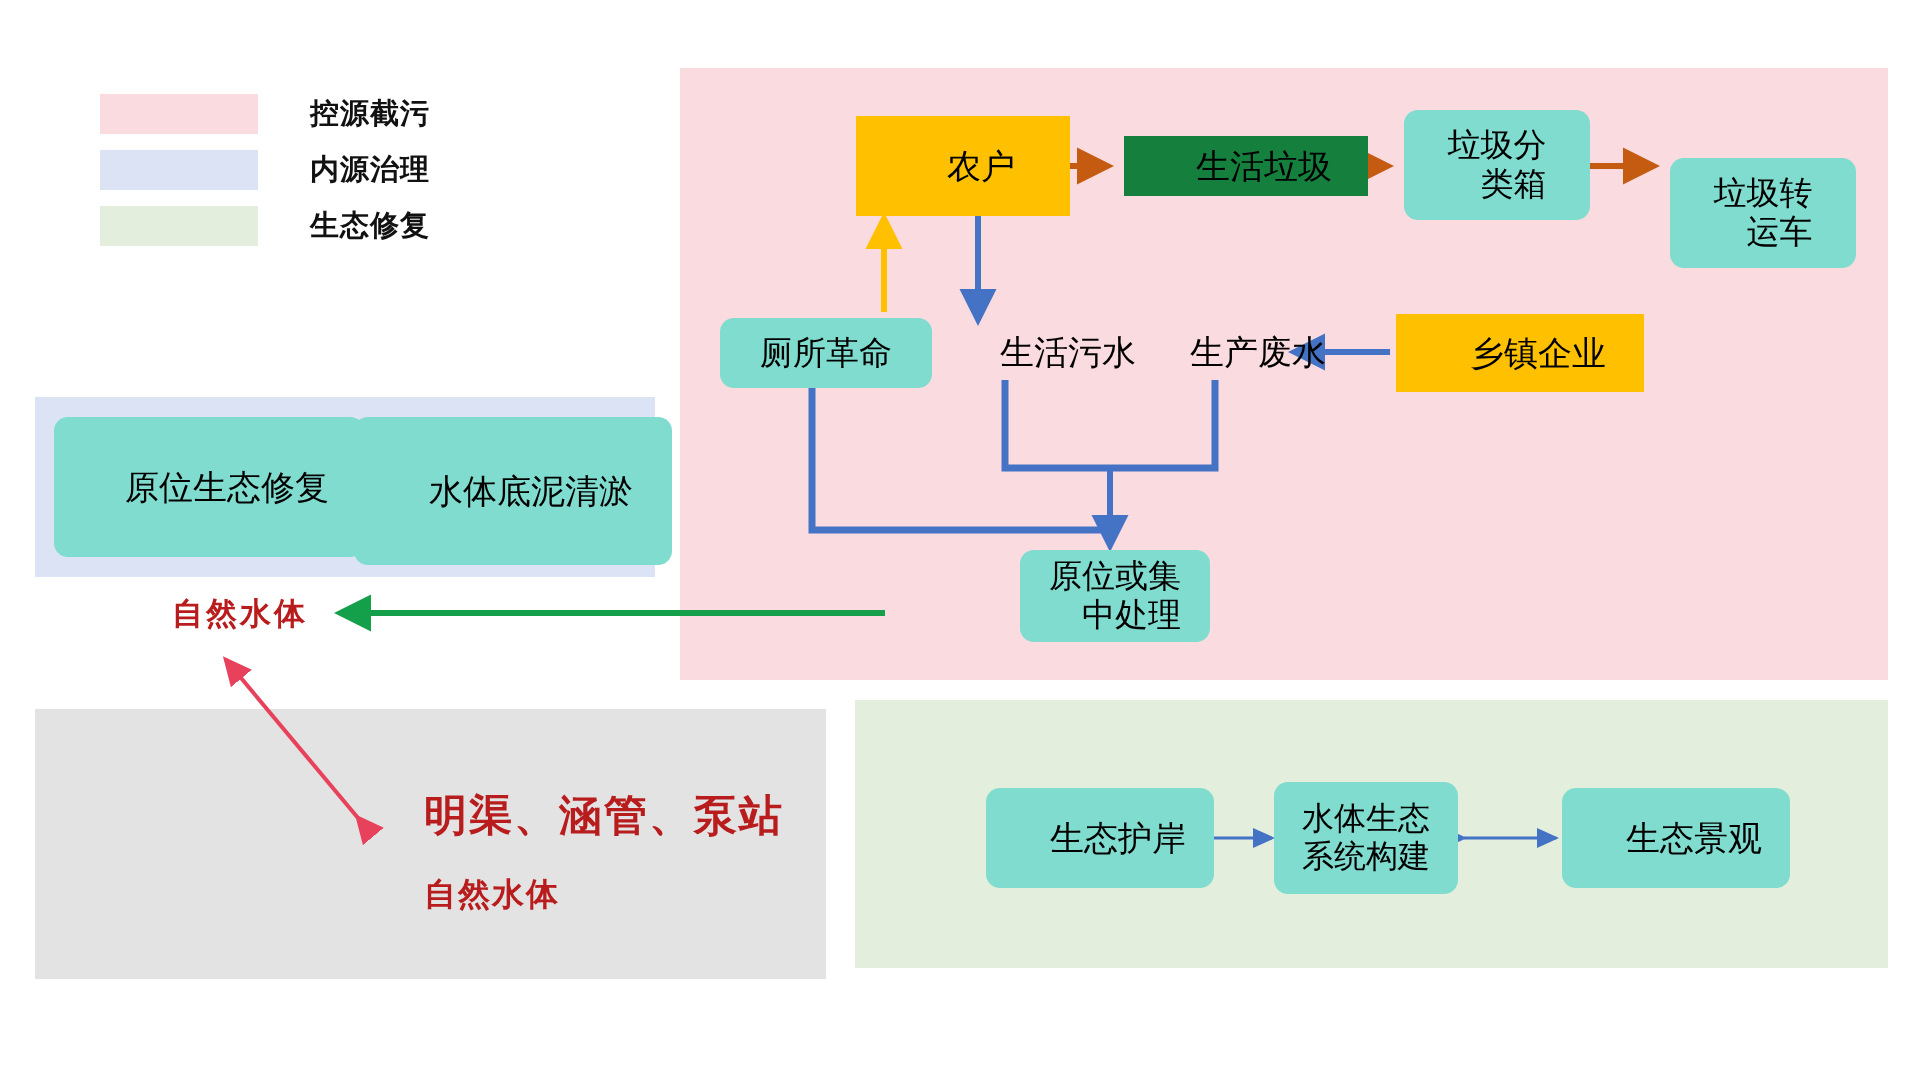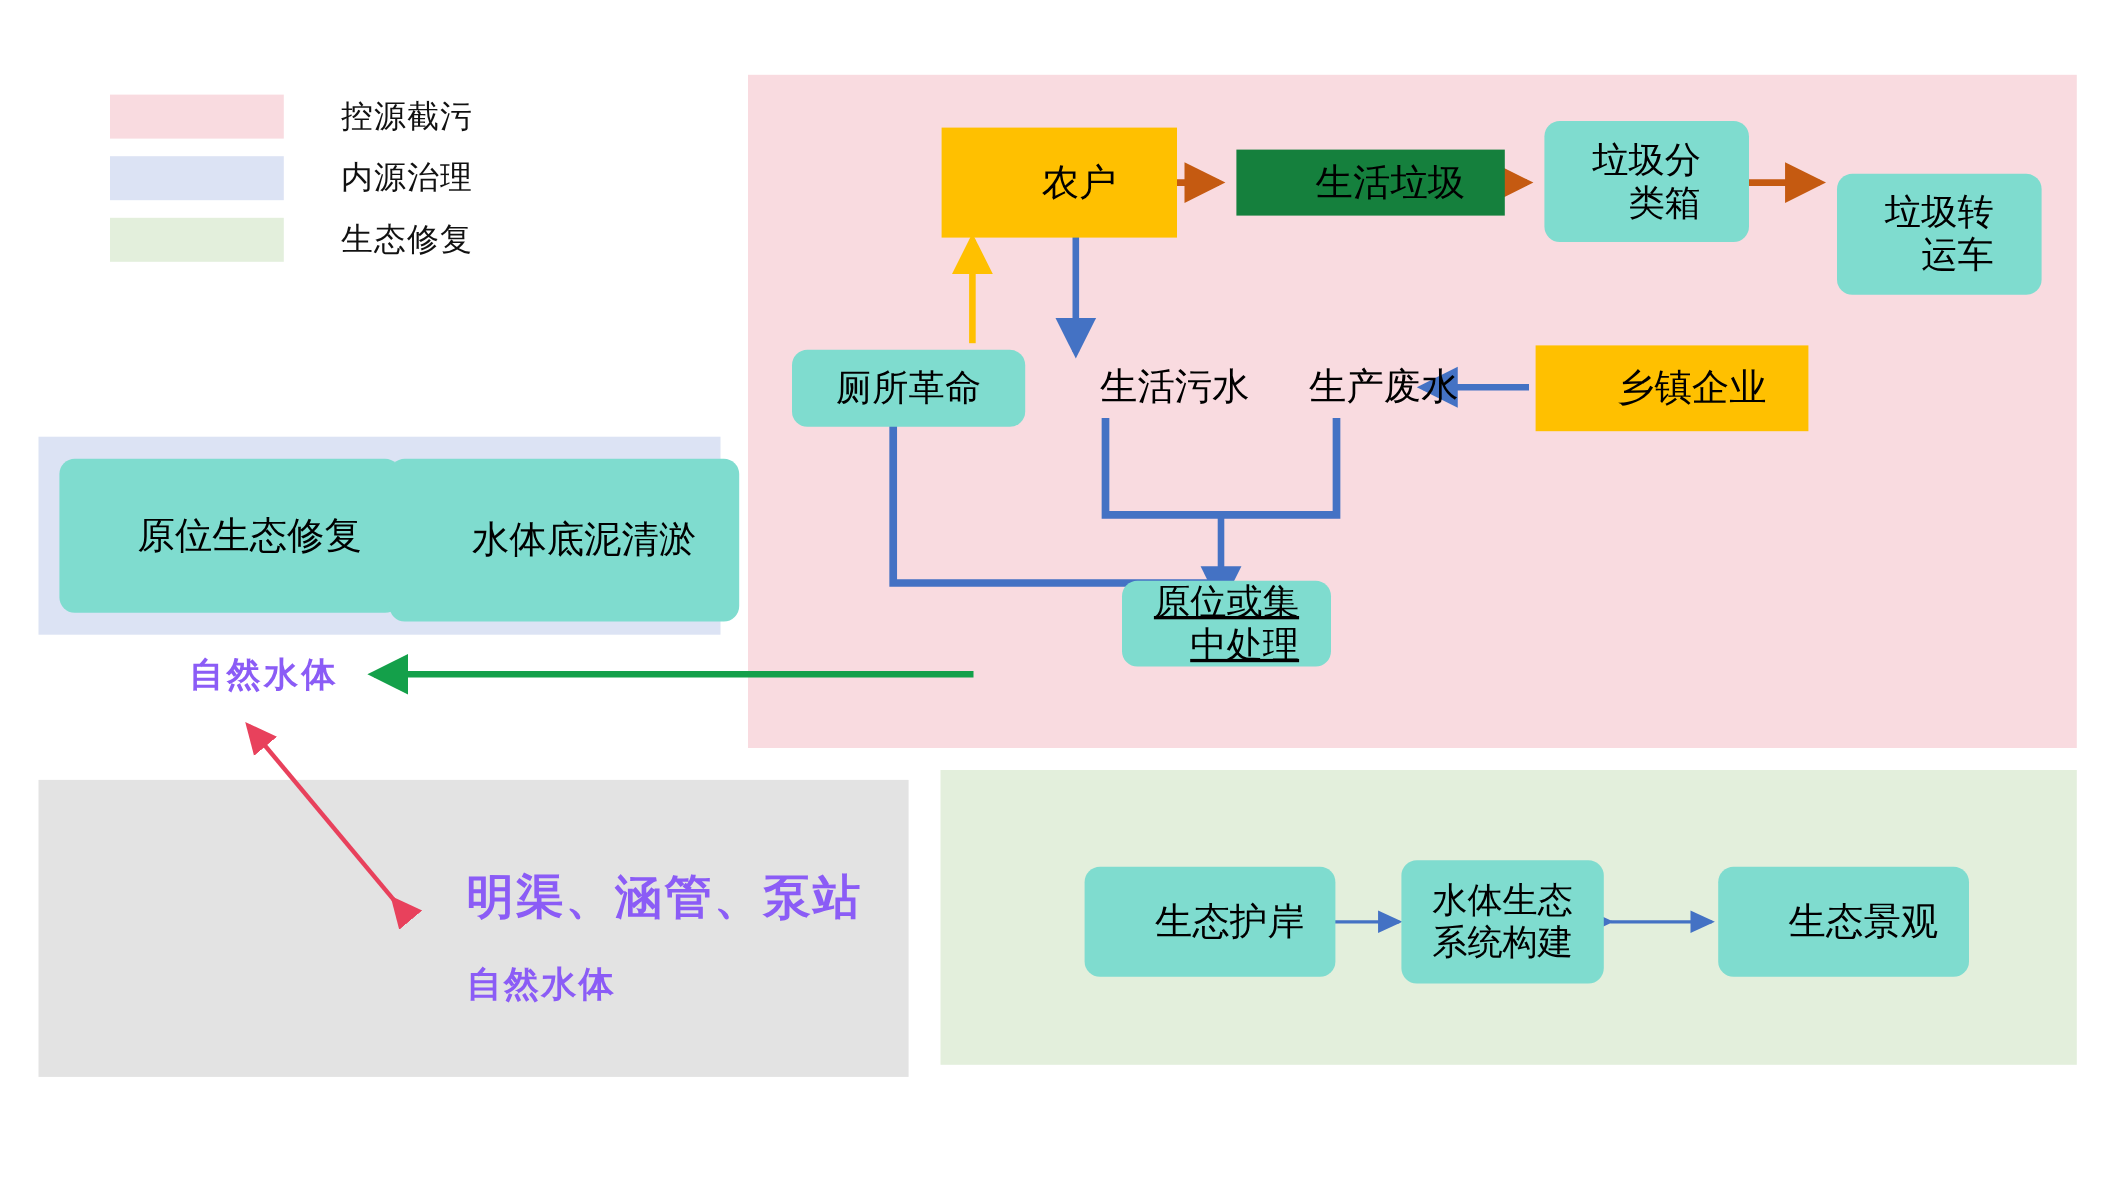--- a/index.html
+++ b/index.html
@@ -9,39 +9,39 @@
 
   
   .panel{position:absolute;}
   #panel-source  {left:680px; top:68px;  width:1208px; height:612px; background:#F9DBE0;}
   #panel-internal{left:35px;  top:397px; width:620px;  height:180px; background:#DCE3F4;}
   #panel-water   {left:35px;  top:709px; width:791px;  height:270px; background:#E3E3E3;}
   #panel-eco     {left:855px; top:700px; width:1033px; height:268px; background:#E3EFDC;}
 
   
   #legend{position:absolute;left:100px;top:78px;width:480px;}
-  .legend-row{display:flex;align-items:center;height:56px;margin-bottom:0;}
+  .legend-row{display:flex;align-items:flex-end;height:56px;margin-bottom:0;font-weight:bold;}
   .legend-swatch{width:158px;height:40px;flex:0 0 158px;}
   .legend-label{margin-left:52px;font-family:"Liberation Serif","DejaVu Serif",serif;
                 font-size:29px;color:#111;letter-spacing:1px;white-space:nowrap;}
 
   
   .node{position:absolute;display:flex;align-items:center;justify-content:center;
         text-align:center;color:#000;line-height:1.18;}
   .teal{background:#7FDCCF;border-radius:14px;}
   .amber{background:#FFC000;}
   .white{background:#15803d;}
   .plain{background:transparent;}
   .fs34{font-size:34px;padding-left:36px;}
   .fs33{font-size:33px;text-align:right;}
   .fs32{font-size:32px;}
 
   
   .gtext{position:absolute;font-family:"Liberation Serif","DejaVu Serif",serif;
-         color:#8b5cf6;font-weight:bold;white-space:nowrap;}
+         color:#b91c1c;font-weight:bold;white-space:nowrap;}
 
   
   #wires{position:absolute;left:0;top:0;width:1920px;height:1080px;overflow:visible;}
 </style>
 </head>
 <body>
 
 <div id="stage">
 
   <div class="panel" id="panel-source"></div>
@@ -149,21 +149,21 @@
 运车</div>
 
   <div class="node teal fs33" style="left:720px;top:318px;width:212px;height:70px;">厕所革命</div>
 
   <div class="node plain fs34" style="left:938px;top:320px;width:188px;height:64px;">生活污水</div>
 
   <div class="node plain fs34" style="left:1128px;top:320px;width:188px;height:64px;">生产废水</div>
 
   <div class="node amber fs34" style="left:1396px;top:314px;width:212px;height:78px;">乡镇企业</div>
 
-  <div class="node teal fs33" style="left:1020px;top:528px;width:190px;height:78px;white-space:pre-line;text-decoration:underline;">原位或集
+  <div class="node teal fs33" style="left:1020px;top:550px;width:190px;height:92px;white-space:pre-line;">原位或集
 中处理</div>
 
   <div class="node teal fs34" style="left:54px;top:417px;width:274px;height:140px;">原位生态修复</div>
 
   <div class="node teal fs34" style="left:354px;top:417px;width:282px;height:148px;">水体底泥清淤</div>
 
   <div class="gtext" style="left:172px;top:593px;font-size:31px;letter-spacing:3px;">自然水体</div>
 
   <div class="gtext" style="left:424px;top:787px;font-size:43px;letter-spacing:2px;">明渠、涵管、泵站</div>
 

